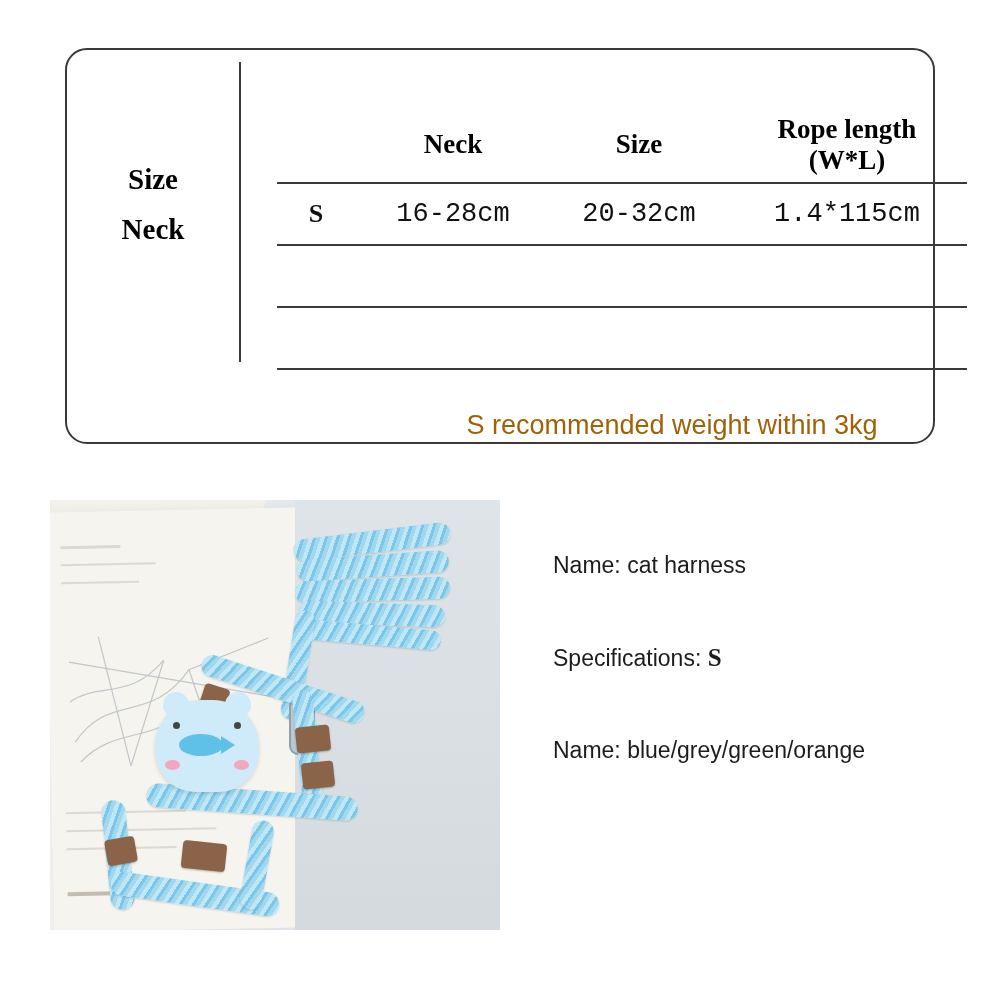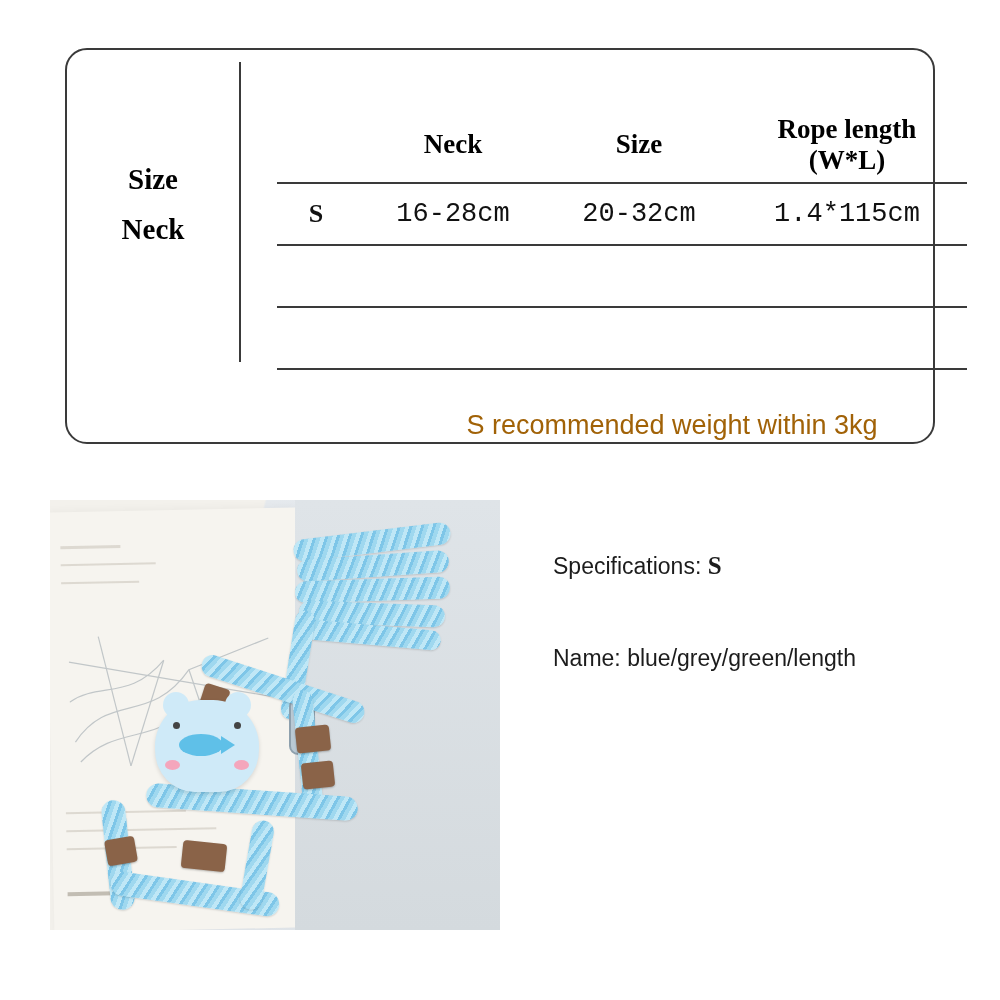--- a/index.html
+++ b/index.html
@@ -382,20 +382,24 @@
     <div class="eye" style="left:18px;"></div>
     <div class="eye" style="right:18px;"></div>
     <div class="fish"></div>
     <div class="cheek" style="left:10px;"></div>
     <div class="cheek" style="right:10px;"></div>
   </div>
 </div>
 
 <div class="specs">
   <div class="spec-row">
+    <span>Name:</span>
+    <span>cat harness</span>
+  </div>
+  <div class="spec-row">
     <span>Specifications:</span>
     <span class="value-bold">S</span>
   </div>
   <div class="spec-row">
     <span>Name:</span>
-    <span>blue/grey/green/length</span>
+    <span>blue/grey/green/orange</span>
   </div>
 </div>
 
 </body></html>

